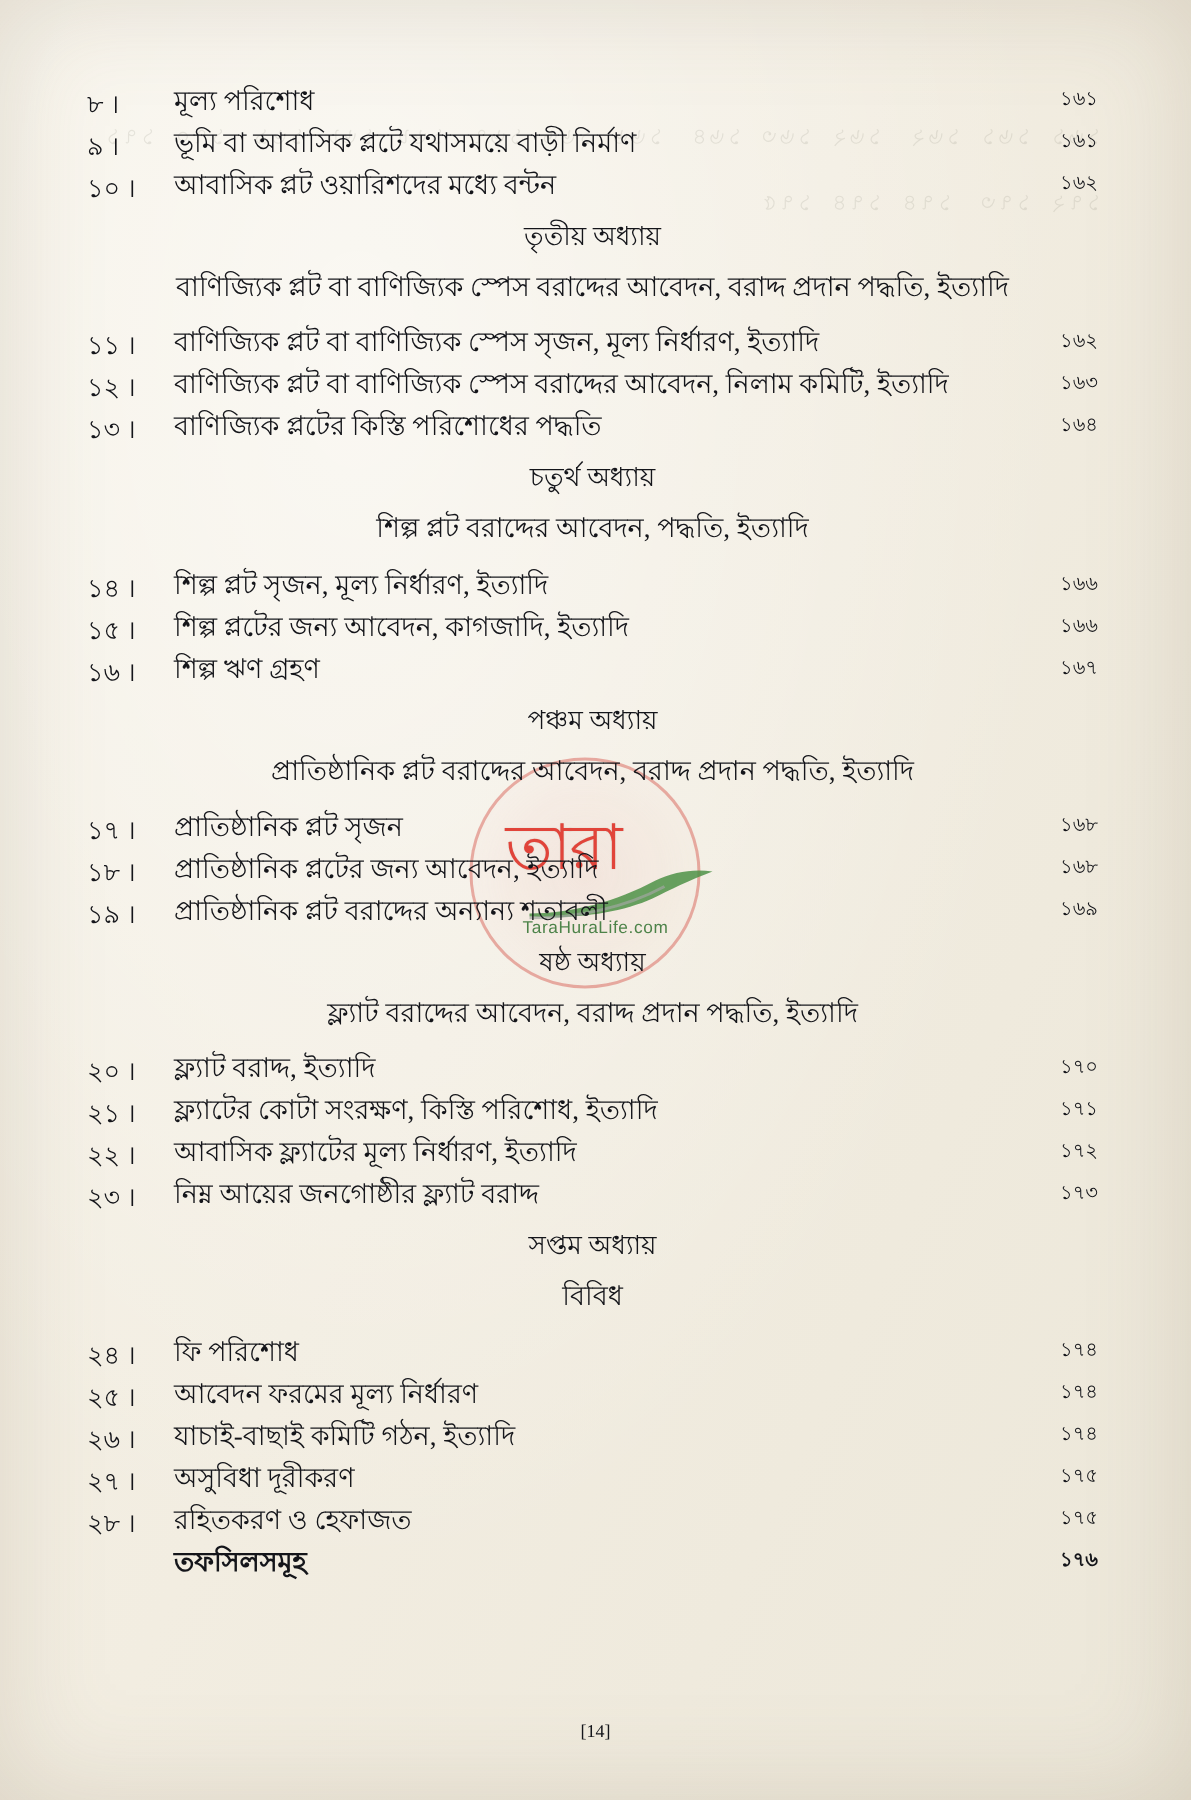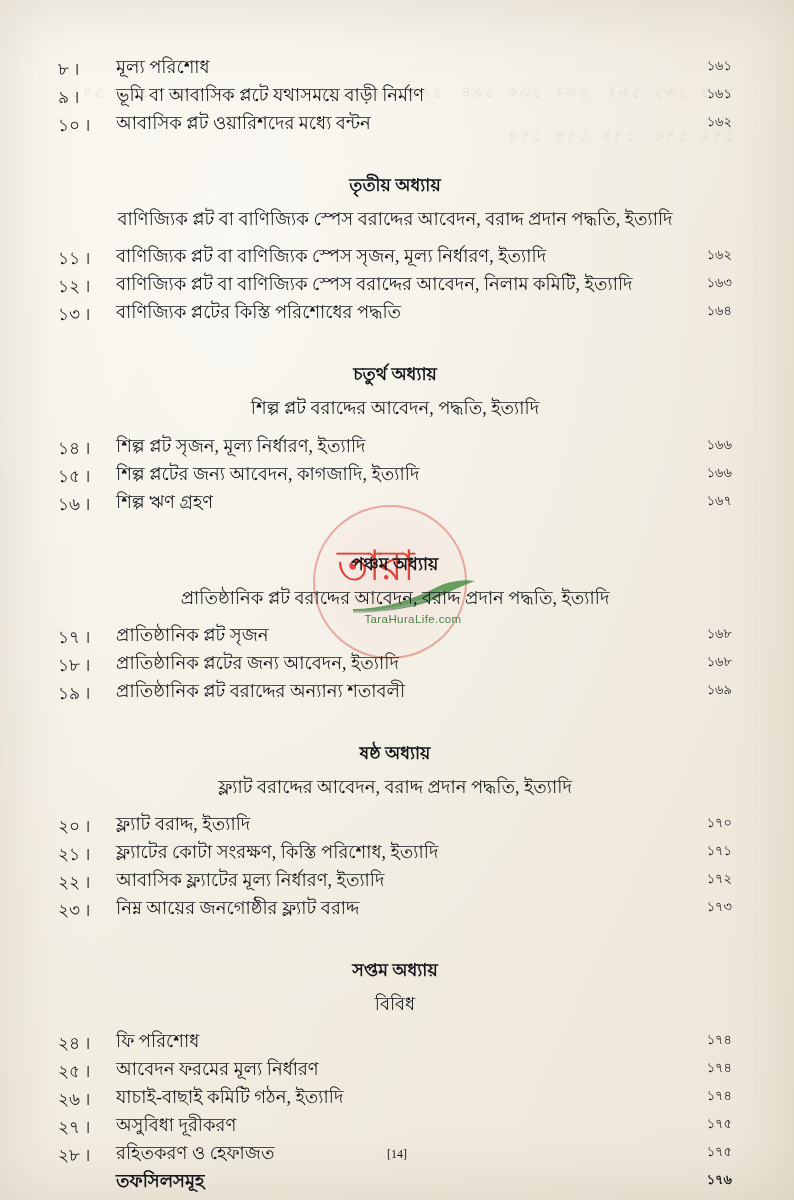--- a/index.html
+++ b/index.html
@@ -88,22 +88,21 @@
     padding-right: 2px;
   }
 
   .chapter-block {
     text-align: center;
     position: relative;
     z-index: 3;
   }
   .chapter-name {
     font-size: 17.5px;
-    margin: 32px 0 6px 0;
-    font-weight: bold;
+    margin: 4px 0 6px 0;
   }
   .chapter-sub {
     font-size: 18px;
     font-weight: normal;
     margin: 0 0 14px 0;
     line-height: 1.35;
     padding: 0 4px;
   }
 
   .tofsil-row .row-title {
@@ -158,21 +157,21 @@
   }
   .wm-swoosh {
     position: absolute;
     left: 52px;
     top: 74px;
     width: 126px;
     height: 34px;
   }
   .wm-text {
     position: absolute;
-    left: 16px;
+    left: 0;
     top: 108px;
     width: 196px;
     text-align: center;
     font-size: 11.5px;
     color: #3f7a3c;
     font-family: "Liberation Sans", sans-serif;
     letter-spacing: 0.4px;
   }
 </style>
 </head>

